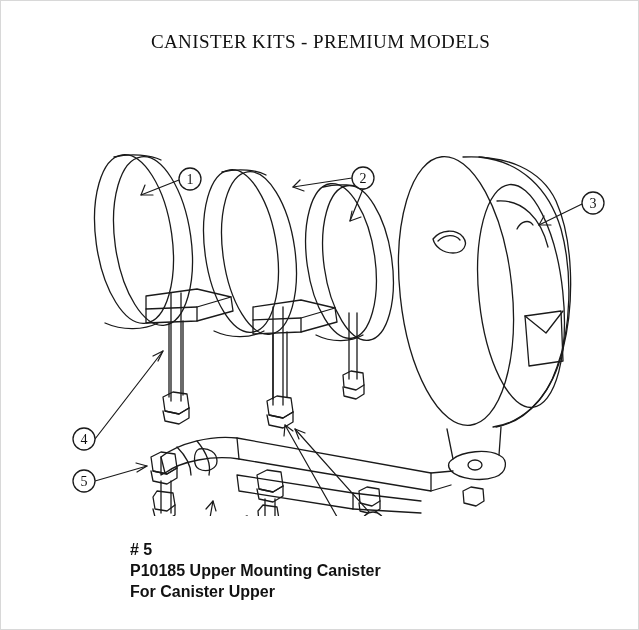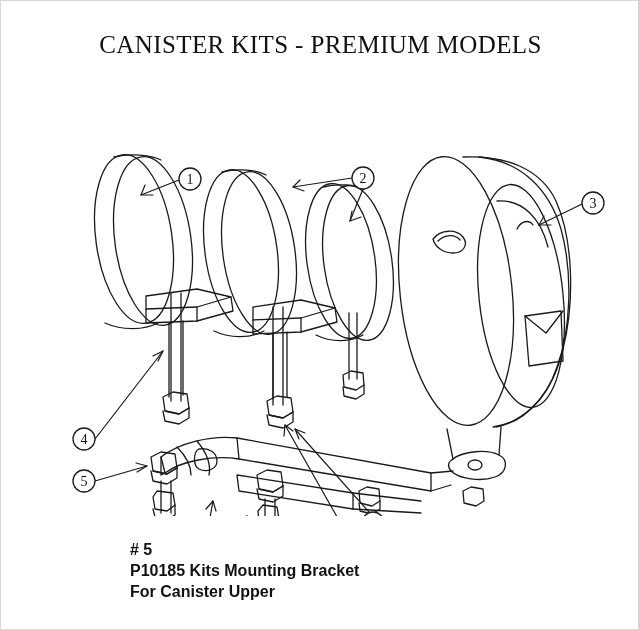--- a/index.html
+++ b/index.html
@@ -17,21 +17,21 @@
     overflow: hidden;
     font-family: "Liberation Serif", serif;
   }
   #title {
     position: absolute;
     top: 30px;
     left: 0;
     width: 639px;
     text-align: center;
     font-family: "Liberation Serif", serif;
-    font-size: 25px;
+    font-size: 19px;
     letter-spacing: 0.4px;
     color: #111111;
   }
   #drawing {
     position: absolute;
     top: 60px;
     left: 0;
     width: 639px;
     height: 455px;
   }
@@ -245,17 +245,17 @@
         <g>
           <circle cx="355" cy="487" r="11" fill="#ffffff" stroke="#1a1a1a" stroke-width="1.3"></circle>
           <text class="callout-text" x="355" y="492" text-anchor="middle">8</text>
         </g>
       </g>
     </svg>
   </div>
 
   <div id="caption">
     <div># 5</div>
-    <div>P10185 Kits Mounting Bracket</div>
+    <div>P10185 Upper Mounting Canister</div>
     <div>For Canister Upper</div>
   </div>
 
 </div>
 
 </body></html>

